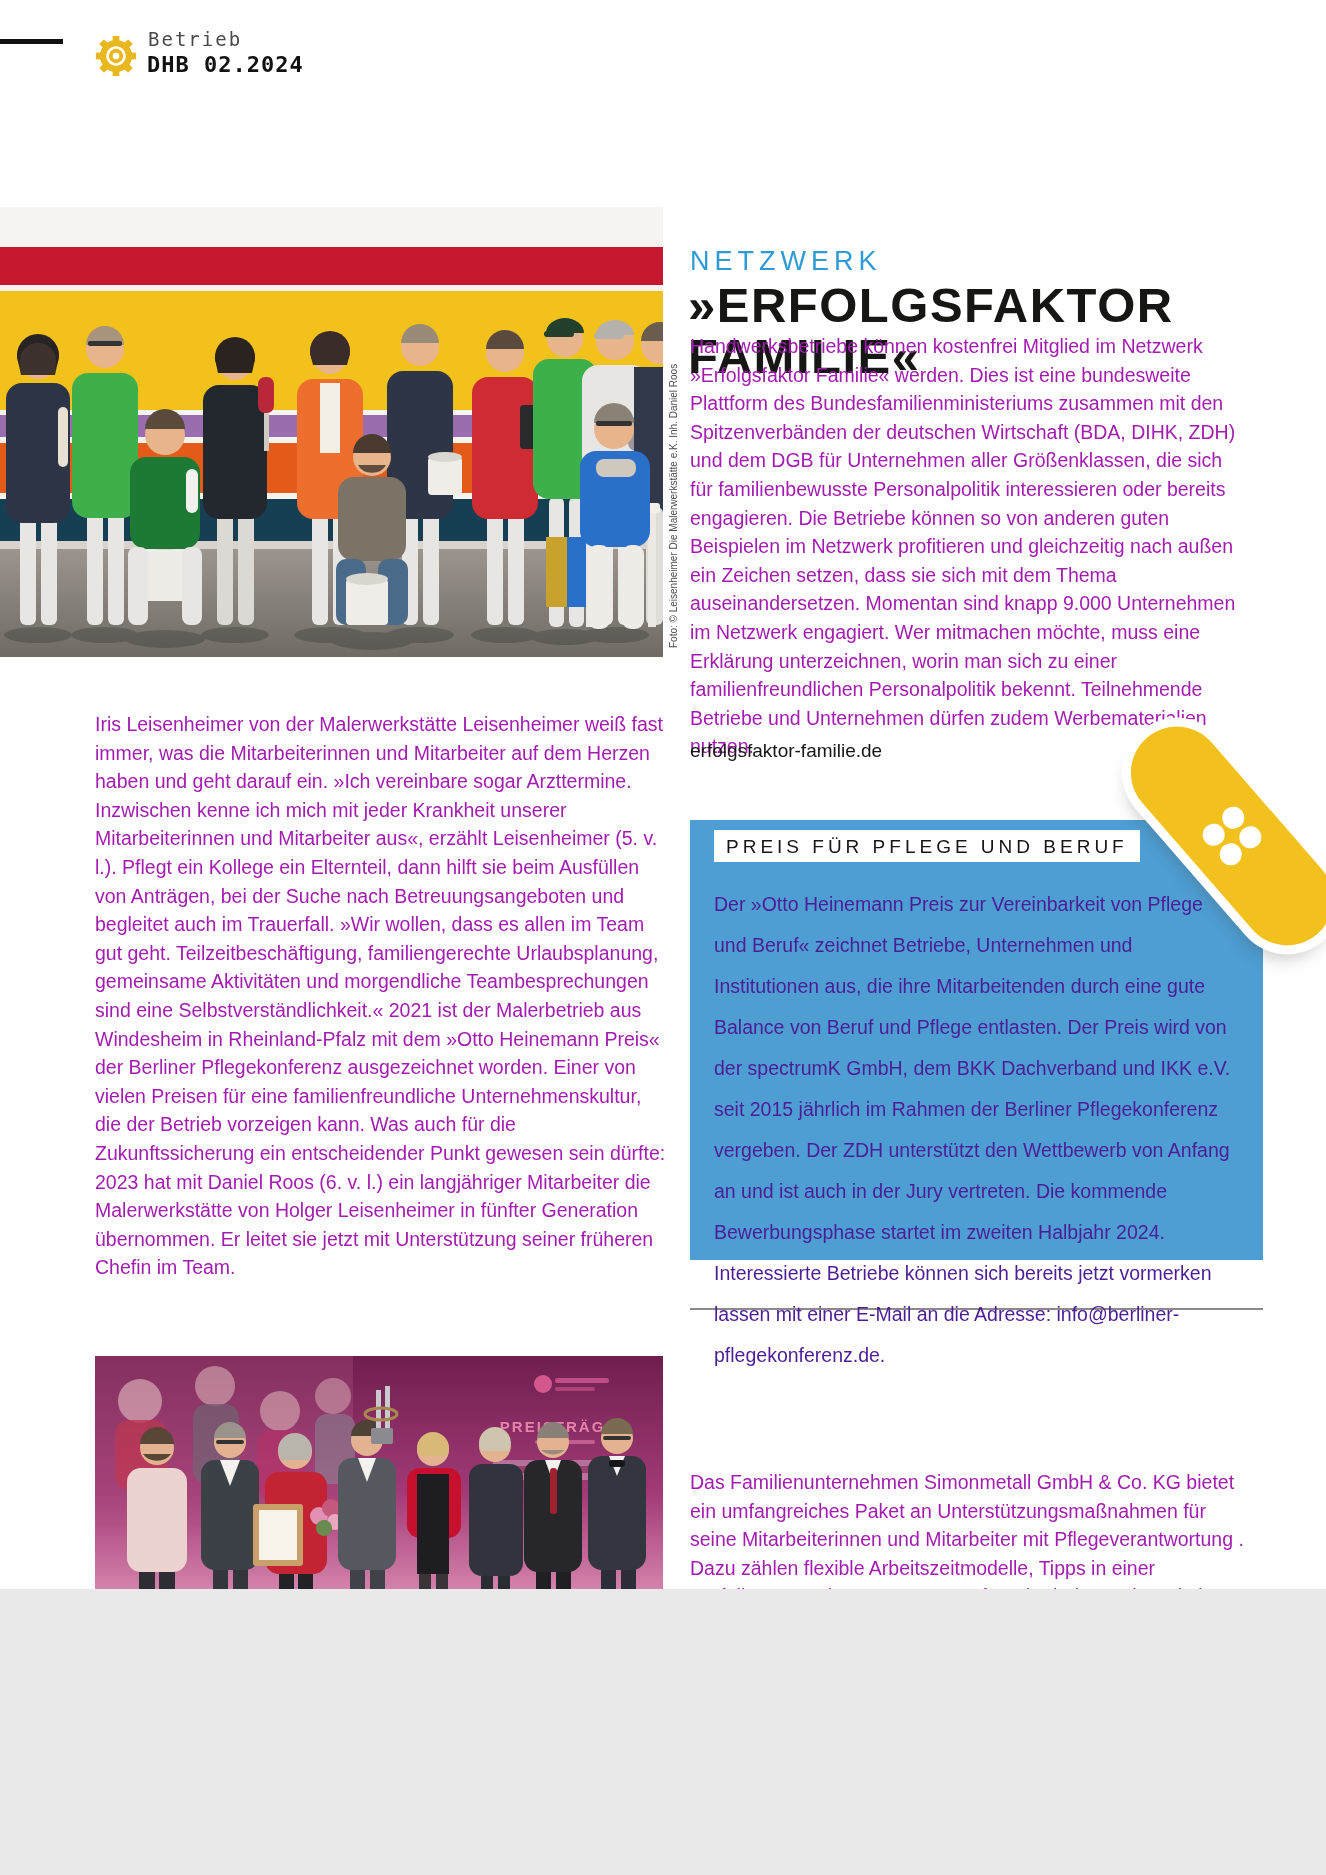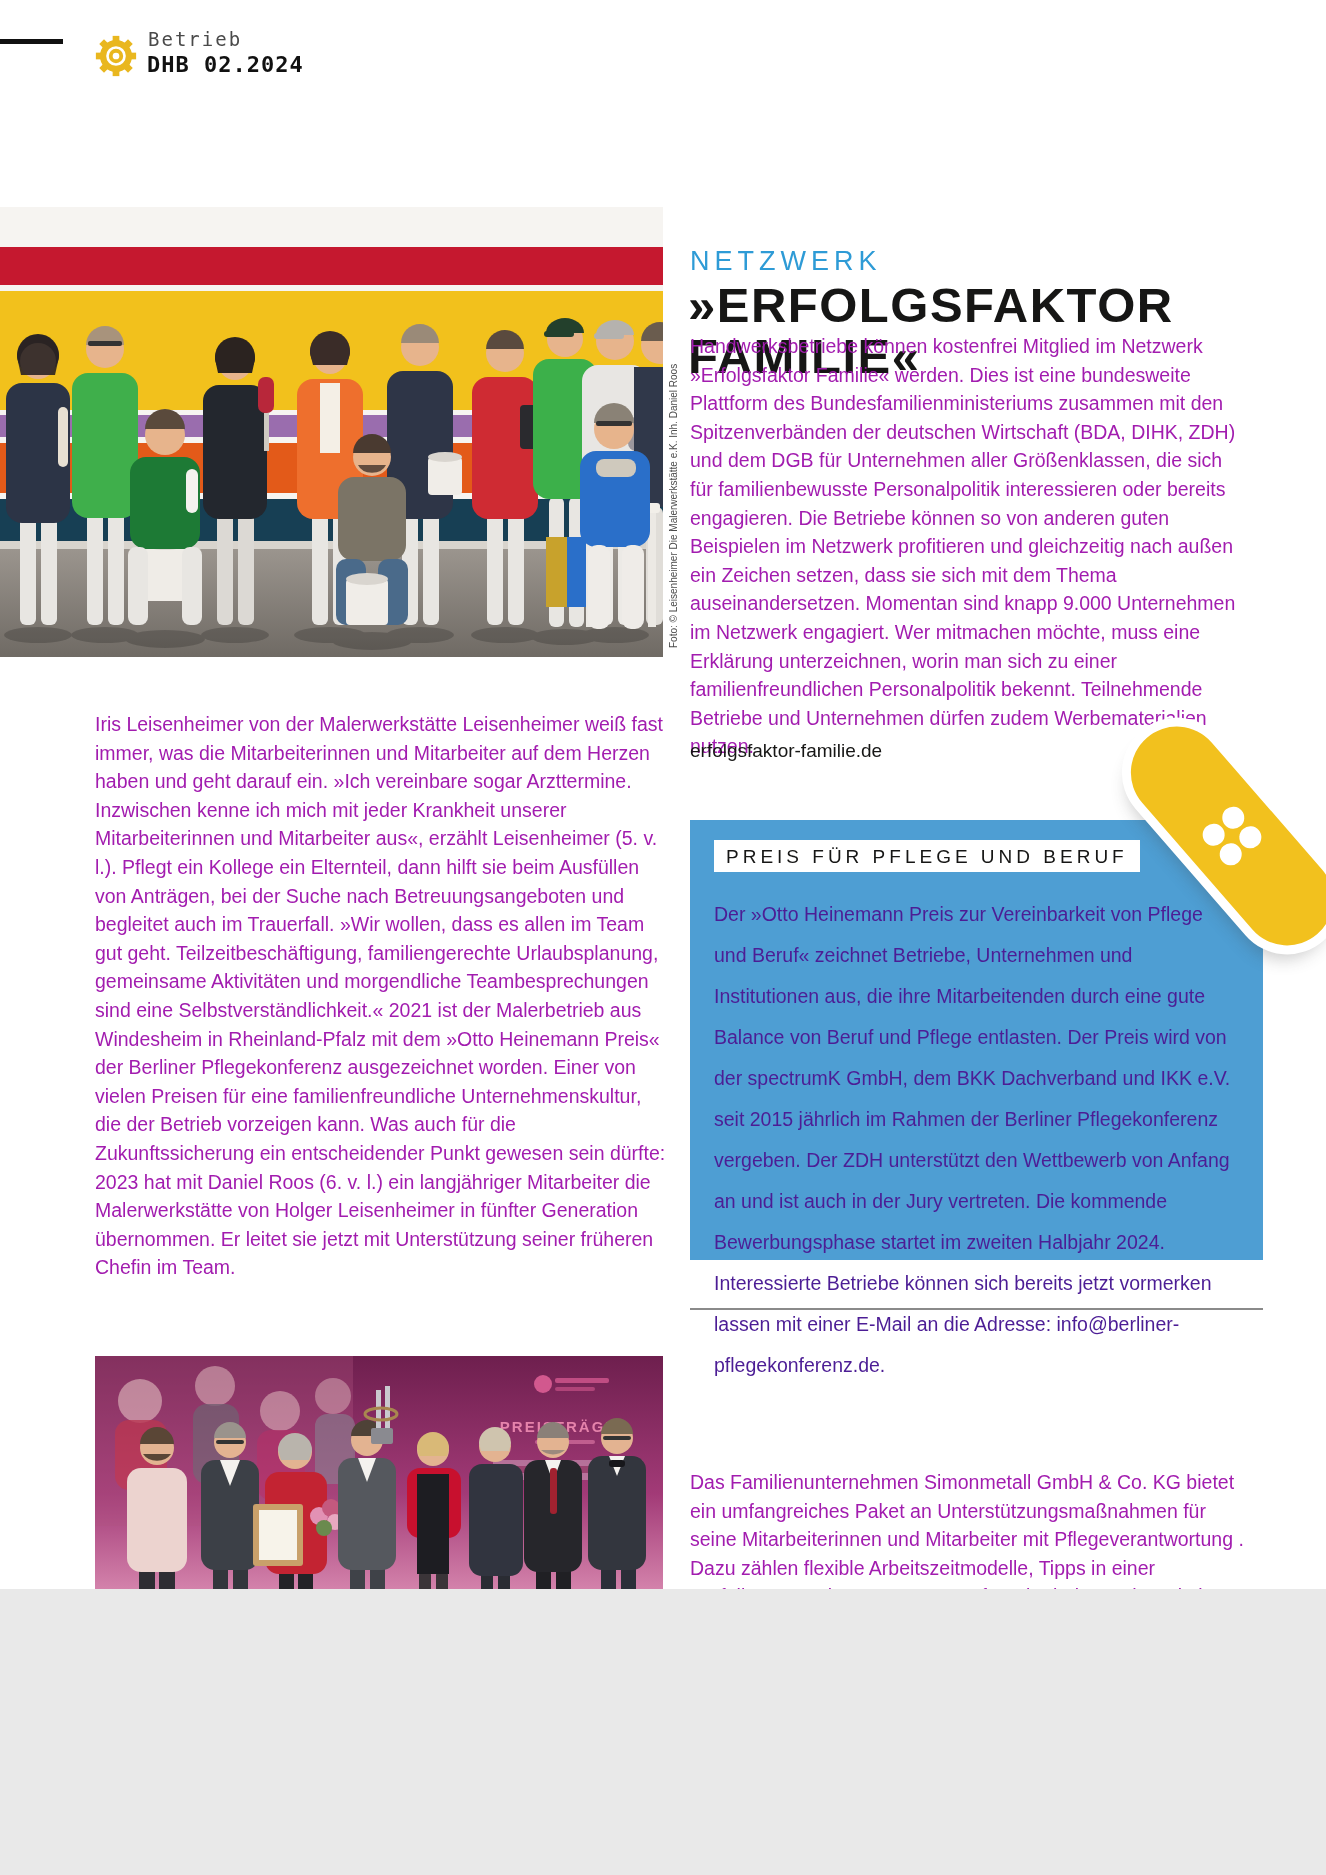--- a/index.html
+++ b/index.html
@@ -30,21 +30,21 @@
   .art1-title{left:95px;top:668px;width:575px;}
   .art1-body{left:95px;top:710px;width:577px;}
 
   .kicker-net{left:690px;top:246px;font-size:27px;letter-spacing:5px;color:#2e9bd6;font-weight:500;}
   .art2-title{left:688px;top:280px;width:575px;font-size:49px;}
   .art2-body{left:690px;top:332px;width:557px;}
   .art2-link{left:690px;top:740px;}
 
   
   .infobox{left:690px;top:820px;width:573px;height:440px;background:#4e9ed3;z-index:1;
-           box-sizing:border-box;padding:20px 26px 0 24px;}
+           box-sizing:border-box;padding:10px 26px 0 24px;}
   .infobox-label{display:inline-block;background:#ffffff;color:#161615;font-size:19px;
                  letter-spacing:4px;padding:6px 12px 4px 12px;font-weight:500;}
   .infobox-body{margin-top:22px;width:520px;color:#4c1d95;font-size:19.5px;line-height:41px;}
   .infobox-link{color:#ffffff;font-weight:bold;font-size:19px;margin-top:2px;display:inline-block;}
 
   
   .bandaid{left:1102px;top:790px;width:260px;height:92px;border-radius:46px;background:#f2c11e;
            transform:rotate(49deg);z-index:2;
            box-shadow:0 0 0 9px #ffffff, 8px 12px 16px rgba(60,60,60,.25);}
   .bandaid .dot{position:absolute;width:22px;height:22px;border-radius:50%;background:#ffffff;}

